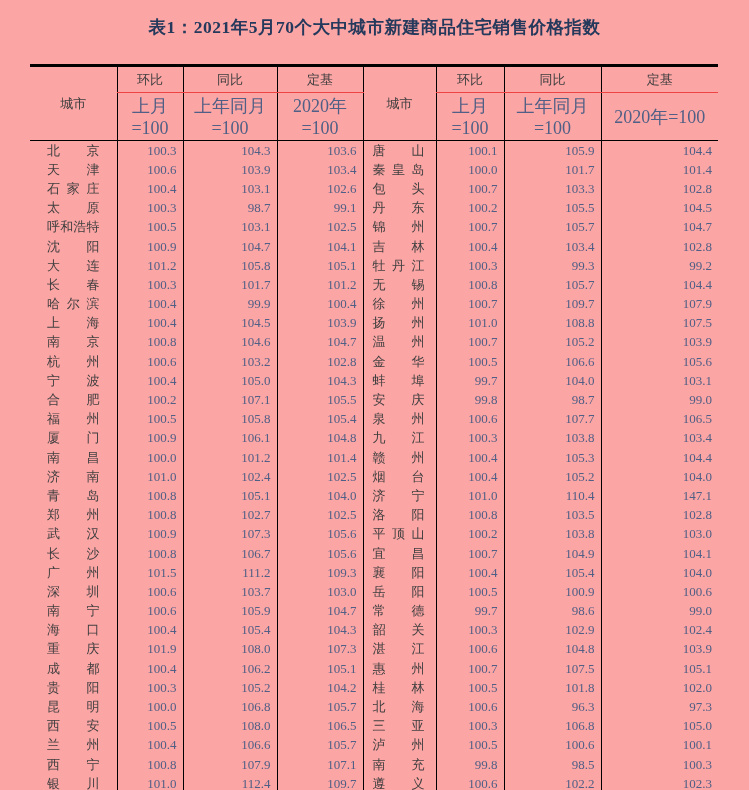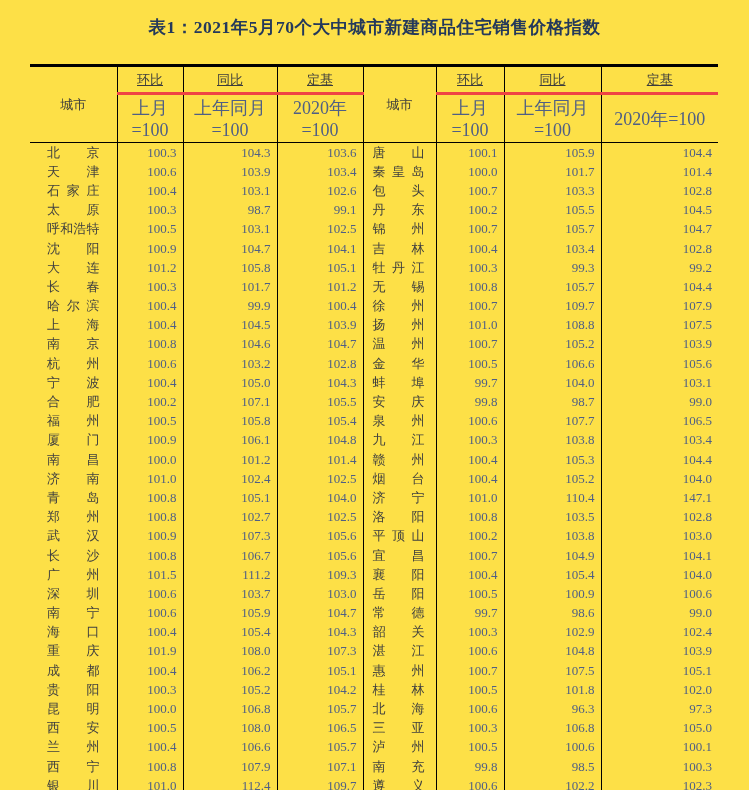--- a/index.html
+++ b/index.html
@@ -5,21 +5,21 @@
   html, body {
     margin: 0;
     padding: 0;
     background: #ffffff;
     font-family: "Liberation Serif", "DejaVu Serif", serif;
   }
   .page {
     position: relative;
     width: 749px;
     height: 790px;
-    background: #fde047;
+    background: #fca5a5;
     overflow: hidden;
   }
   .page-title {
     margin: 0;
     padding-top: 15px;
     text-align: center;
     font-size: 17.5px;
     font-weight: bold;
     color: #24395b;
     letter-spacing: 0.5px;
@@ -47,21 +47,21 @@
 
   thead th {
     font-weight: normal;
     color: #3c3c3c;
     text-align: center;
     vertical-align: middle;
   }
   thead tr.h1 th { height: 23px; }
   thead tr.h2 th { height: 20px; font-size: 18px; }
   thead { border-bottom: 1px solid #000; }
-  thead tr.h1 th.sub-head { border-bottom: 3px solid #ef4444; text-decoration: underline; }
+  thead tr.h1 th.sub-head { border-bottom: 1px solid #ef4444; }
   thead tr.h2 th { border-left: 1px solid #000; }
   thead tr.h1 th + th { border-left: 1px solid #000; }
   thead .base-val { color: #4f5f85; }
 
   tbody td {
     height: 19.2px;
     padding: 0;
     color: #3f3f3f;
     vertical-align: middle;
   }

